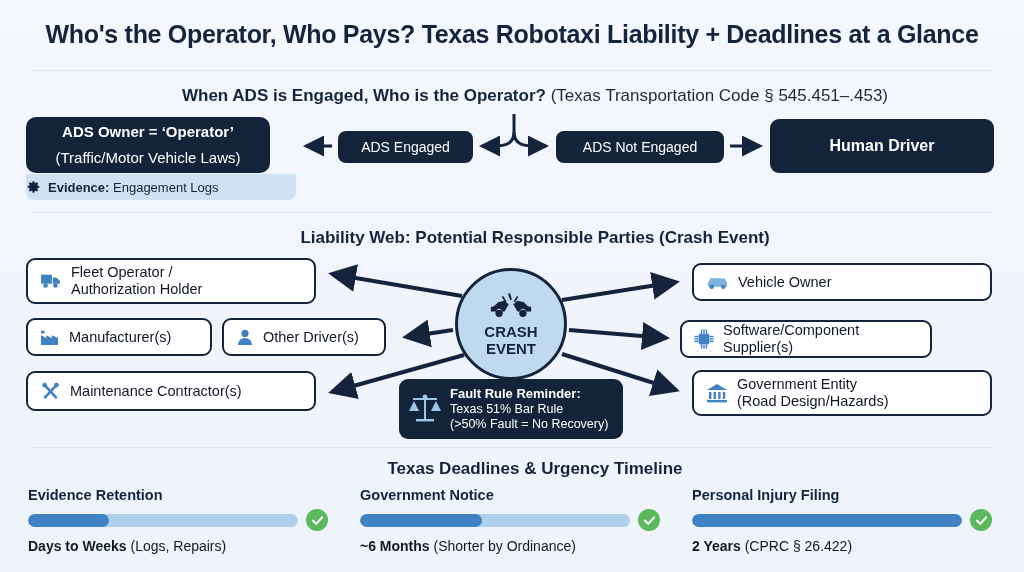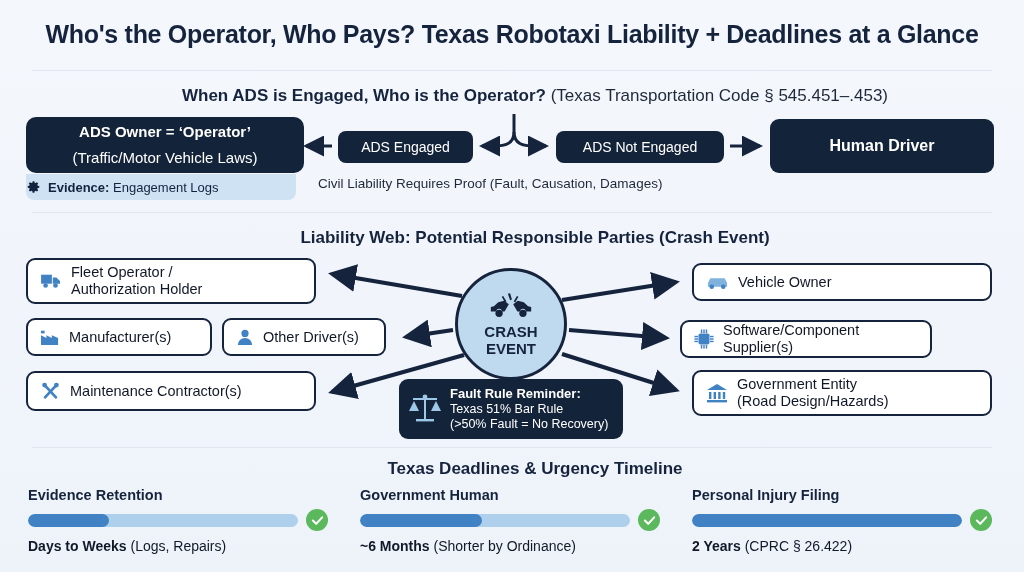--- a/index.html
+++ b/index.html
@@ -46,21 +46,21 @@
     background:#132339;
     border-radius:9px;
     color:#ffffff;
     display:flex;align-items:center;justify-content:center;
     text-align:center;
     box-sizing:border-box;
   }
   .dark-box .b1{font-weight:bold;font-size:15px;line-height:18px;}
   .dark-box .b2{font-weight:normal;font-size:15px;line-height:18px;}
 
-  #ads-owner{left:26px;top:117px;width:278px;height:56px;border-radius:10px;flex-direction:column;gap:8px;}
+  #ads-owner{left:26px;top:117px;width:244px;height:56px;border-radius:10px;flex-direction:column;gap:8px;}
   #ads-engaged{left:338px;top:131px;width:135px;height:32px;border-radius:8px;font-size:14px;}
   #ads-not-engaged{left:556px;top:131px;width:168px;height:32px;border-radius:8px;font-size:14px;}
   #human-driver{left:770px;top:119px;width:224px;height:54px;border-radius:9px;font-size:16px;font-weight:bold;}
 
   .evidence{
     position:absolute;left:26px;top:174px;width:270px;height:26px;
     background:#cfe2f3;border-radius:0 0 8px 8px;
     display:flex;align-items:center;gap:7px;
     box-sizing:border-box;
     font-size:13px;color:#12243d;
@@ -190,21 +190,20 @@
   </div>
 
   <div class="dark-box" id="ads-not-engaged">
     <span>ADS Not Engaged</span>
   </div>
 
   <div class="dark-box" id="human-driver">
     <span>Human Driver</span>
   </div>
 
-  <div class="civil-note">Civil Liability Requires Proof (Fault, Causation, Damages)</div>
 
   <div class="rule" id="rule2"></div>
 
   <div class="sec-head" id="sec2">Liability Web: Potential Responsible Parties (Crash Event)</div>
 
   <svg id="web-svg" viewBox="0 0 1024 230">
     <defs>
       <marker id="ah2" markerWidth="7" markerHeight="7" refX="6" refY="3.5" orient="auto">
         <polygon points="0 0, 7 3.5, 0 7" fill="#15243c"></polygon>
       </marker>
@@ -383,21 +382,21 @@
       <div class="check">
         <svg width="13" height="13" viewBox="0 0 14 14">
             <path d="M2 7 L5.6 10.6 L12 3.6" stroke="#fff" stroke-width="2.2" fill="none" stroke-linecap="round" stroke-linejoin="round"></path>
           </svg>
       </div>
     </div>
     <div class="tl-sub"><b>Days to Weeks</b><span> (Logs, Repairs)</span></div>
   </div>
 
   <div class="tl" id="tl2">
-    <div class="tl-title">Government Human</div>
+    <div class="tl-title">Government Notice</div>
     <div class="bar-row">
       <div class="bar">
         <div class="fill" style="width: 45%;"></div>
       </div>
       <div class="check">
         <svg width="13" height="13" viewBox="0 0 14 14">
             <path d="M2 7 L5.6 10.6 L12 3.6" stroke="#fff" stroke-width="2.2" fill="none" stroke-linecap="round" stroke-linejoin="round"></path>
           </svg>
       </div>
     </div>

